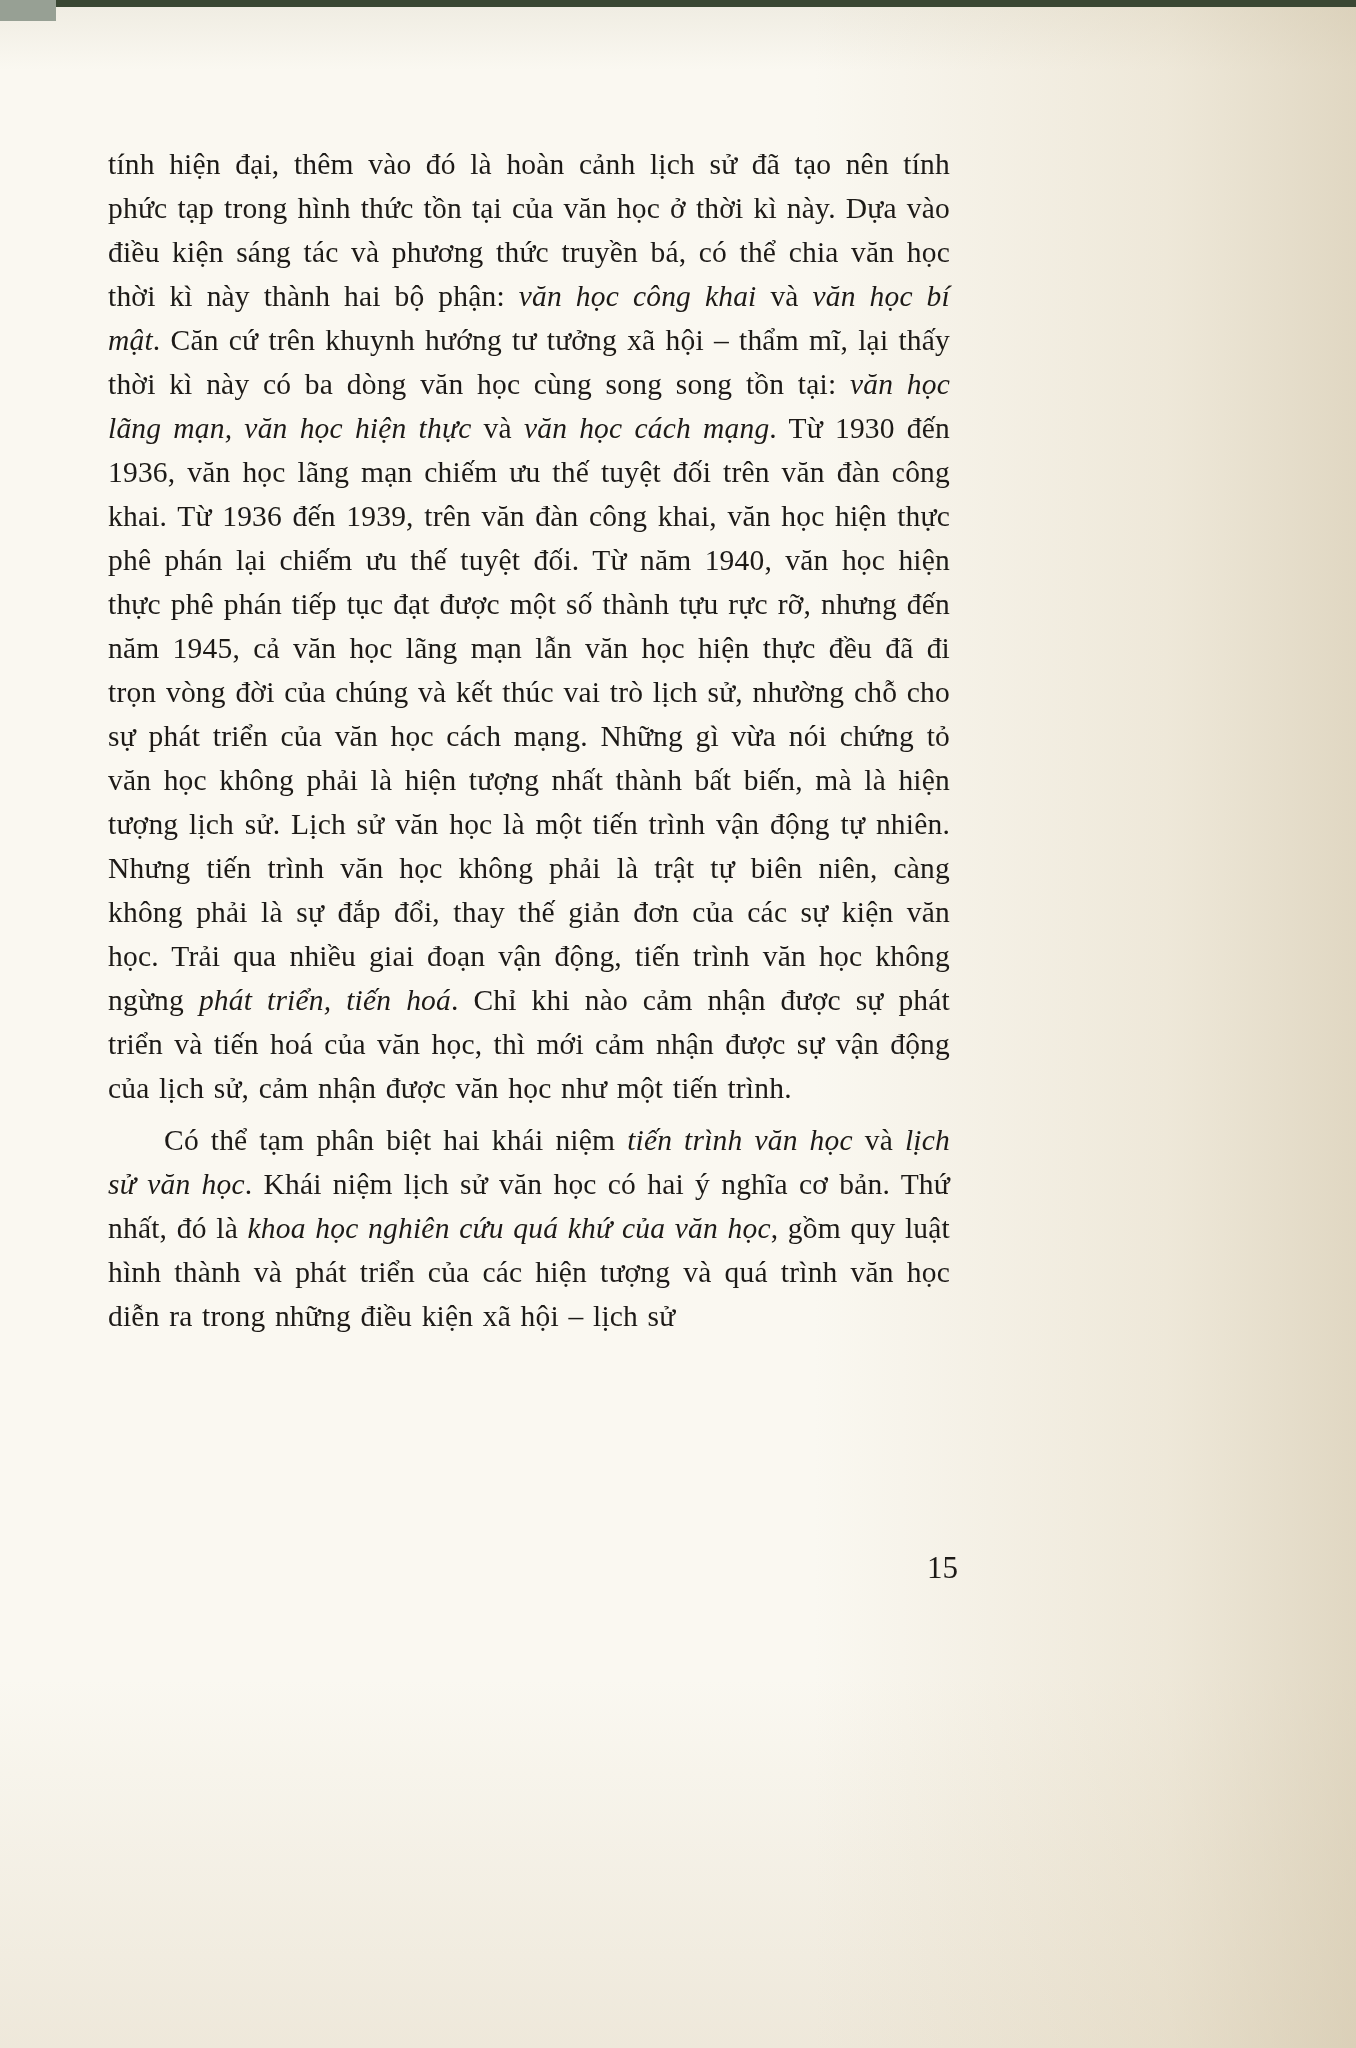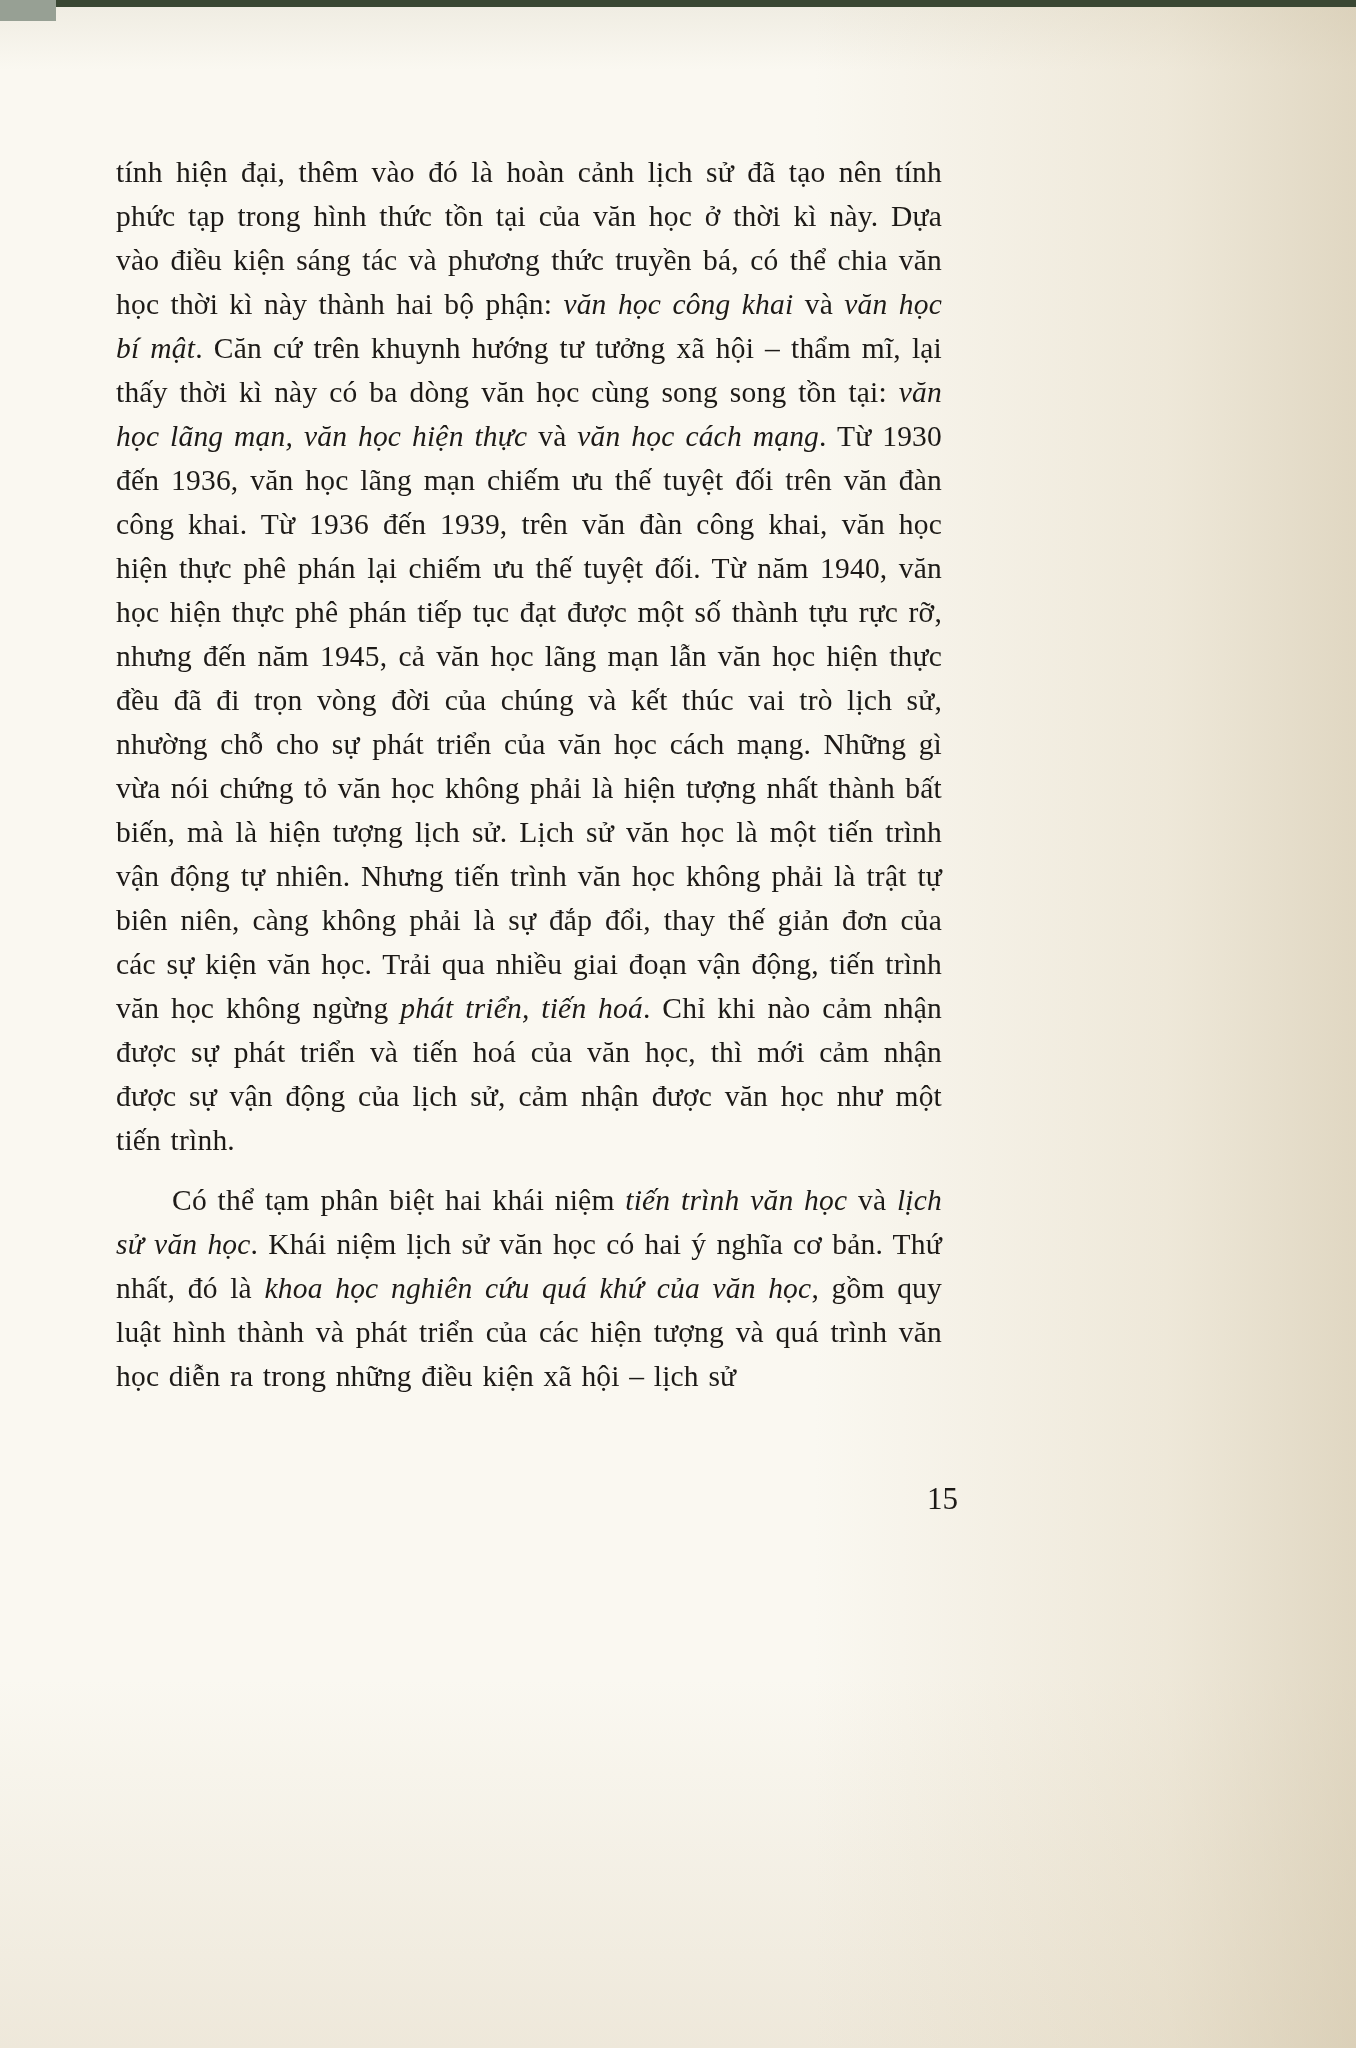--- a/index.html
+++ b/index.html
@@ -44,31 +44,31 @@
     width: 858px;
     color: #1d1a17;
     font-size: 29.5px;
     font-weight: 500;
     line-height: 44px;
     text-align: justify;
     letter-spacing: 0.2px;
     word-spacing: 2px;
   }
   .para {
-    margin: 16px;
+    margin: 8px;
   }
   .para.indent {
     text-indent: 56px;
   }
   .it {
     font-style: italic;
   }
   .page-number {
     position: absolute;
-    top: 1481px;
+    top: 1550px;
     left: 100px;
     width: 858px;
     text-align: right;
     color: #1d1a17;
     font-size: 31px;
     font-weight: 500;
   }
 </style>
 </head>
 <body>

